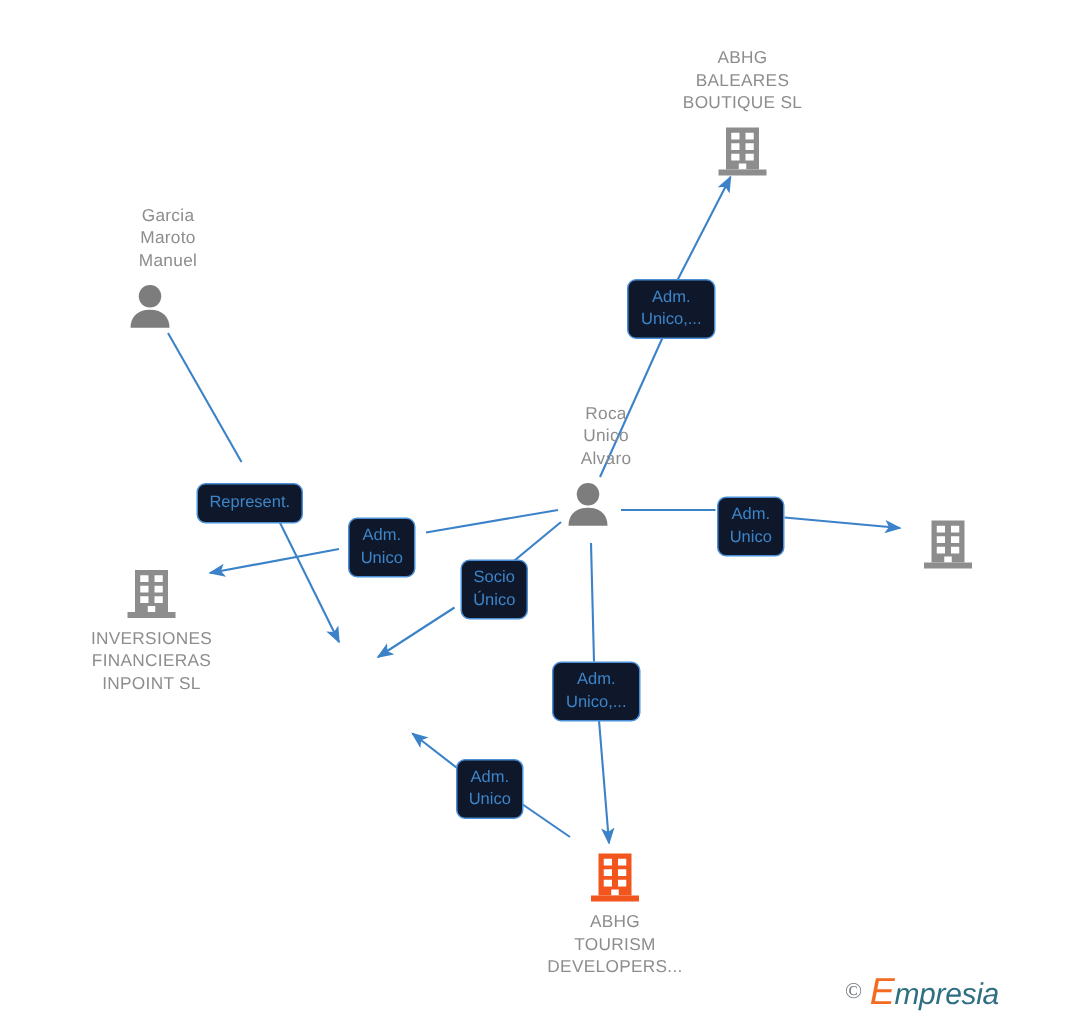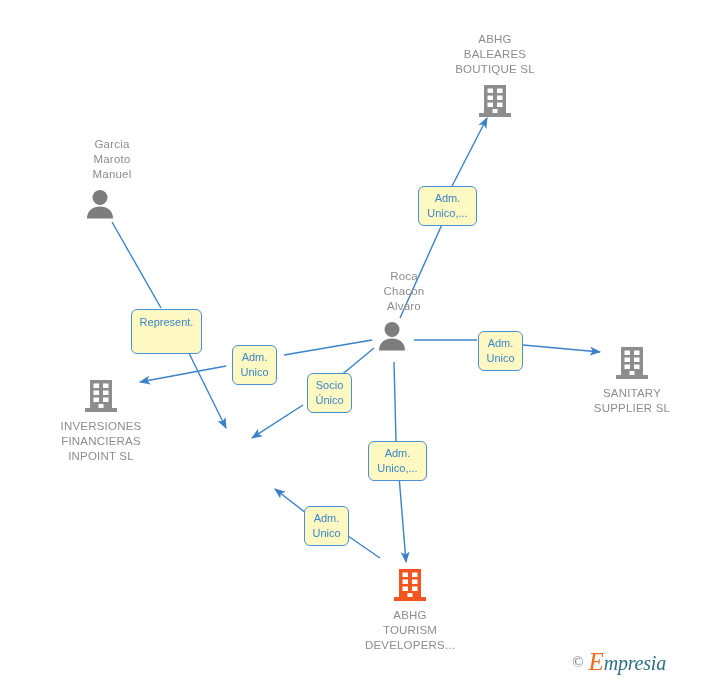--- a/index.html
+++ b/index.html
@@ -61,21 +61,21 @@
     display: block;
     line-height: 0;
   }
   .node.label-above .node-label { margin-bottom: 6px; }
   .node.label-below .node-label { margin-top: 5px; }
   
   .edge-label {
     position: absolute;
     border: 1.6px solid #4a90d9;
     border-radius: 6px;
-    background: #fef9c3;
+    background: #0f172a;
     color: #3d85c8;
     font-size: 11px;
     line-height: 14.5px;
     padding: 4px 7px 5px 7px;
     text-align: center;
     white-space: pre-line;
     box-sizing: border-box;
     user-select: none;
     cursor: pointer;
   }
@@ -90,21 +90,21 @@
     user-select: none;
   }
   #watermark .copy {
     font-size: 15px;
     color: #6f7b85;
     font-family: "Liberation Serif", serif;
   }
   #watermark .brand {
     font-size: 20px;
     font-style: italic;
-    font-family: Liberation Serif, serif;
+    font-family: Liberation Sans, sans-serif;
     color: #2f6f82;
     letter-spacing: -0.2px;
   }
   #watermark .brand .e {
     color: #f26b21;
     font-size: 25px;
   }
 </style>
 </head>
 <body>
@@ -169,21 +169,21 @@
     <div class="node-icon">
       <svg width="32" height="32" viewBox="0 0 32 32">
         <circle cx="16" cy="9.5" r="7.5" fill="#7d7d7d"></circle>
         <path d="M16 18.5 C7.5 18.5 3 23.5 3 30.5 L29 30.5 C29 23.5 24.5 18.5 16 18.5 Z" fill="#7d7d7d"></path>
       </svg>
     </div>
   </div>
 
   <div class="node person label-above" style="left:392px; top:269px;">
     <div class="node-label">Roca
-Chacon
+Unico
 Alvaro</div>
     <div class="node-icon">
       <svg width="32" height="32" viewBox="0 0 32 32">
         <circle cx="16" cy="9.5" r="7.5" fill="#7d7d7d"></circle>
         <path d="M16 18.5 C7.5 18.5 3 23.5 3 30.5 L29 30.5 C29 23.5 24.5 18.5 16 18.5 Z" fill="#7d7d7d"></path>
       </svg>
     </div>
   </div>
 
   <div class="node company label-below" style="left:101px; top:378px;justify-content:flex-end;">
@@ -213,22 +213,20 @@
         <rect x="9.5" y="5.5" width="5.5" height="4.5" fill="#ffffff"></rect>
         <rect x="19" y="5.5" width="5.5" height="4.5" fill="#ffffff"></rect>
         <rect x="9.5" y="12.5" width="5.5" height="4.5" fill="#ffffff"></rect>
         <rect x="19" y="12.5" width="5.5" height="4.5" fill="#ffffff"></rect>
         <rect x="9.5" y="19.5" width="5.5" height="4.5" fill="#ffffff"></rect>
         <rect x="19" y="19.5" width="5.5" height="4.5" fill="#ffffff"></rect>
         <rect x="14.5" y="26" width="5" height="4" fill="#ffffff"></rect>
         <rect x="1" y="30" width="32" height="4" fill="#8d8d8d"></rect>
       </svg>
     </div>
-    <div class="node-label">SANITARY
-SUPPLIER  SL</div>
   </div>
 
   <div class="node company label-below" style="left:410px; top:567px;">
     <div class="node-icon">
       <svg width="34" height="36" viewBox="0 0 34 36">
         <rect x="6" y="2" width="22" height="28" fill="#f2561e"></rect>
         <rect x="9.5" y="5.5" width="5.5" height="4.5" fill="#ffffff"></rect>
         <rect x="19" y="5.5" width="5.5" height="4.5" fill="#ffffff"></rect>
         <rect x="9.5" y="12.5" width="5.5" height="4.5" fill="#ffffff"></rect>
         <rect x="19" y="12.5" width="5.5" height="4.5" fill="#ffffff"></rect>
@@ -239,21 +237,21 @@
       </svg>
     </div>
     <div class="node-label">ABHG
 TOURISM
 DEVELOPERS...</div>
   </div>
 
   <div class="edge-label" style="left:418px; top:186px; width:59px;">Adm.
 Unico,...</div>
 
-  <div class="edge-label" style="left:131px; top:309px; width:71px; padding-top:5px; padding-bottom:23px;">Represent.</div>
+  <div class="edge-label" style="left:131px; top:322px; width:71px; padding-top:5px; padding-bottom:5px;">Represent.</div>
 
   <div class="edge-label" style="left:232px; top:345px; width:45px;">Adm.
 Unico</div>
 
   <div class="edge-label" style="left:307px; top:373px; width:45px;">Socio
 Único</div>
 
   <div class="edge-label" style="left:478px; top:331px; width:45px;">Adm.
 Unico</div>
 

